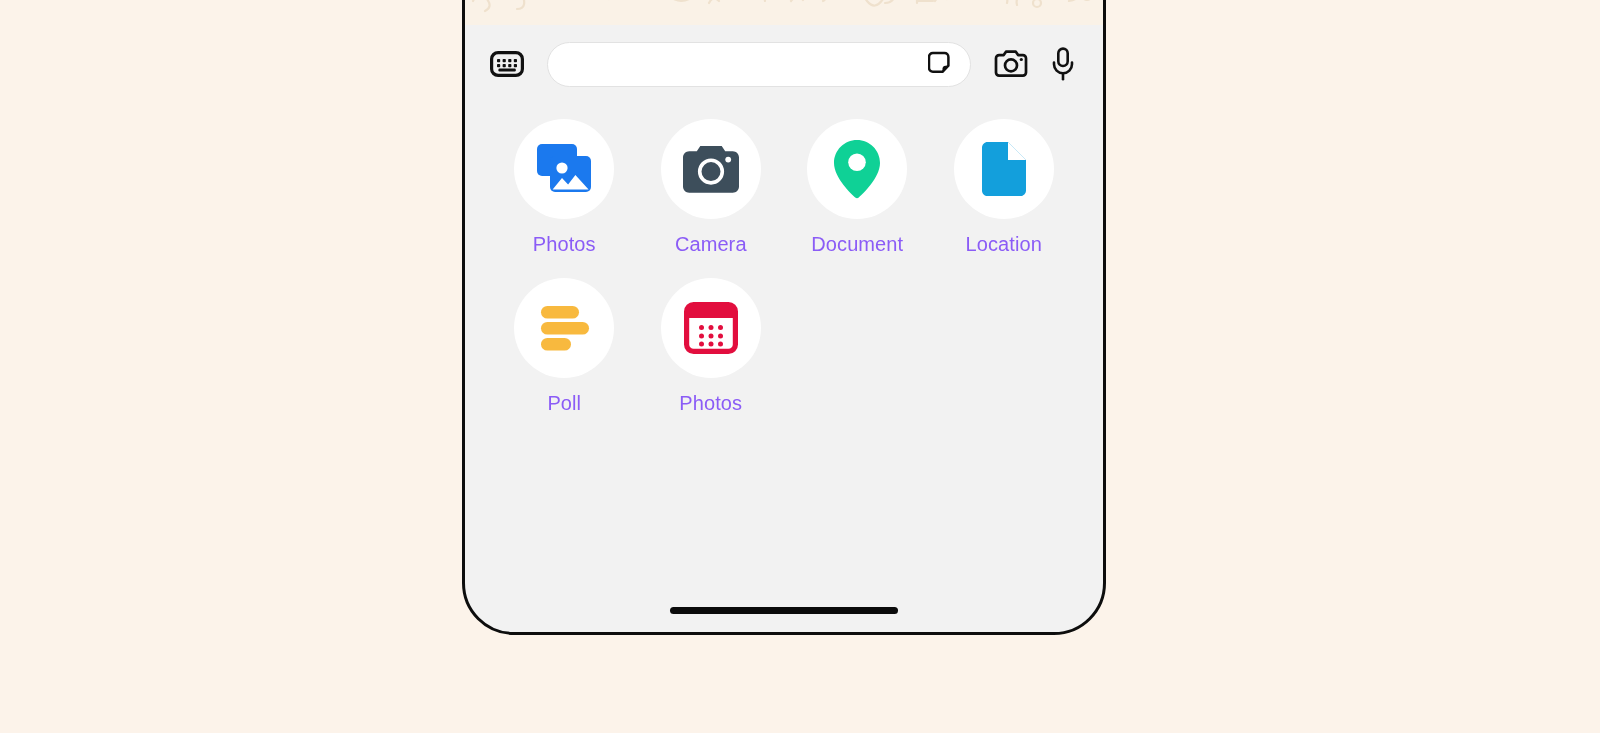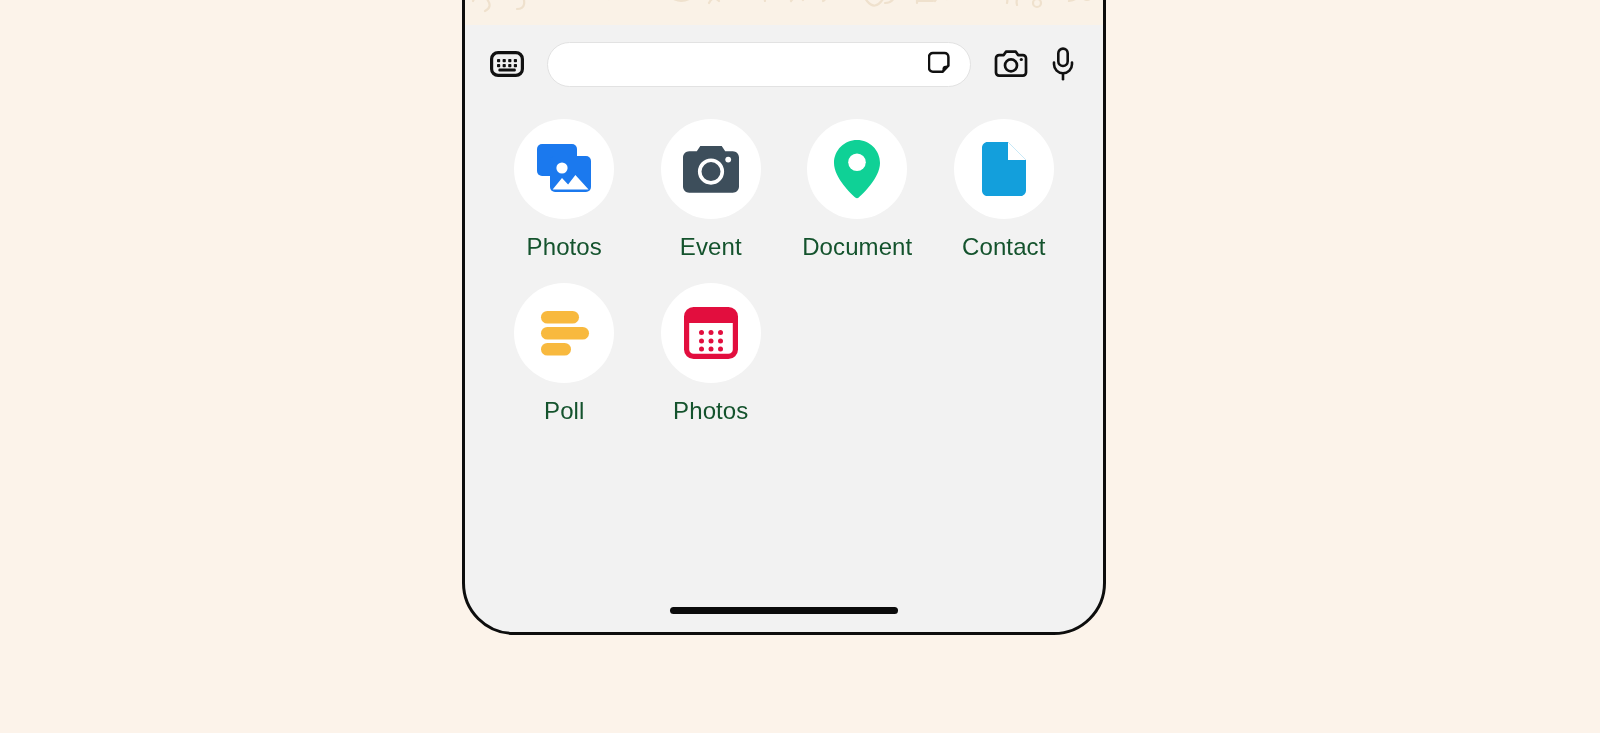--- a/index.html
+++ b/index.html
@@ -127,22 +127,22 @@
     height: 100px;
     border-radius: 50%;
     background: #FFFFFF;
     display: flex;
     align-items: center;
     justify-content: center;
   }
 
   .attach-label {
     margin-top: 14px;
-    font-size: 24px;
-    color: #14532d;
+    font-size: 20px;
+    color: #8b5cf6;
     letter-spacing: 0.1px;
     white-space: nowrap;
   }
 
   
   .home-indicator {
     position: absolute;
     left: 50%;
     transform: translateX(-50%);
     bottom: 18px;
@@ -261,21 +261,21 @@
     <div class="attach-item">
       <div class="attach-circle">
         <svg width="56" height="48" viewBox="0 0 56 48">
           <path d="M0 12.4 c0 -3.4 2.8 -6.2 6.2 -6.2 h7.6 l3.5 -5.2 h21.4 l3.5 5.2 h7.6
                    c3.4 0 6.2 2.8 6.2 6.2 v29.2 c0 3.4 -2.8 6.2 -6.2 6.2 h-43.6
                    c-3.4 0 -6.2 -2.8 -6.2 -6.2 z" fill="#3D4E5B"></path>
           <circle cx="28" cy="26.6" r="11.3" fill="none" stroke="#FFFFFF" stroke-width="3.6"></circle>
           <circle cx="45.2" cy="14.6" r="2.9" fill="#FFFFFF"></circle>
         </svg>
       </div>
-      <div class="attach-label">Event</div>
+      <div class="attach-label">Camera</div>
     </div>
 
     <div class="attach-item">
       <div class="attach-circle">
         <svg width="48" height="60" viewBox="0 0 48 60">
           <path d="M24 1 C11.3 1 1 11.3 1 24 c0 14.8 18 31.6 21.2 34.4
                    a2.7 2.7 0 0 0 3.6 0 C29 55.6 47 38.8 47 24 C47 11.3 36.7 1 24 1 z" fill="#0FD196"></path>
           <circle cx="24" cy="23.3" r="8.8" fill="#FFFFFF"></circle>
         </svg>
       </div>
@@ -284,21 +284,21 @@
 
 
     <div class="attach-item">
       <div class="attach-circle">
         <svg width="46" height="56" viewBox="0 0 46 56">
           <path d="M6.6 1 h20.4 l18 18 v30.4 c0 3 -2.5 5.6 -5.6 5.6 h-32.8
                    c-3 0 -5.6 -2.5 -5.6 -5.6 v-42.8 c0 -3 2.5 -5.6 5.6 -5.6 z" fill="#139FDC"></path>
           <path d="M27 1 v18 h18 z" fill="#FFFFFF"></path>
         </svg>
       </div>
-      <div class="attach-label">Contact</div>
+      <div class="attach-label">Location</div>
     </div>
 
     <div class="attach-item">
       <div class="attach-circle">
         <svg width="56" height="46" viewBox="0 0 56 46">
           <rect x="5" y="1" width="38" height="12.6" rx="6.3" fill="#F8B93E"></rect>
           <rect x="5" y="17" width="48" height="12.6" rx="6.3" fill="#F8B93E"></rect>
           <rect x="5" y="33" width="30" height="12.6" rx="6.3" fill="#F8B93E"></rect>
         </svg>
       </div>

